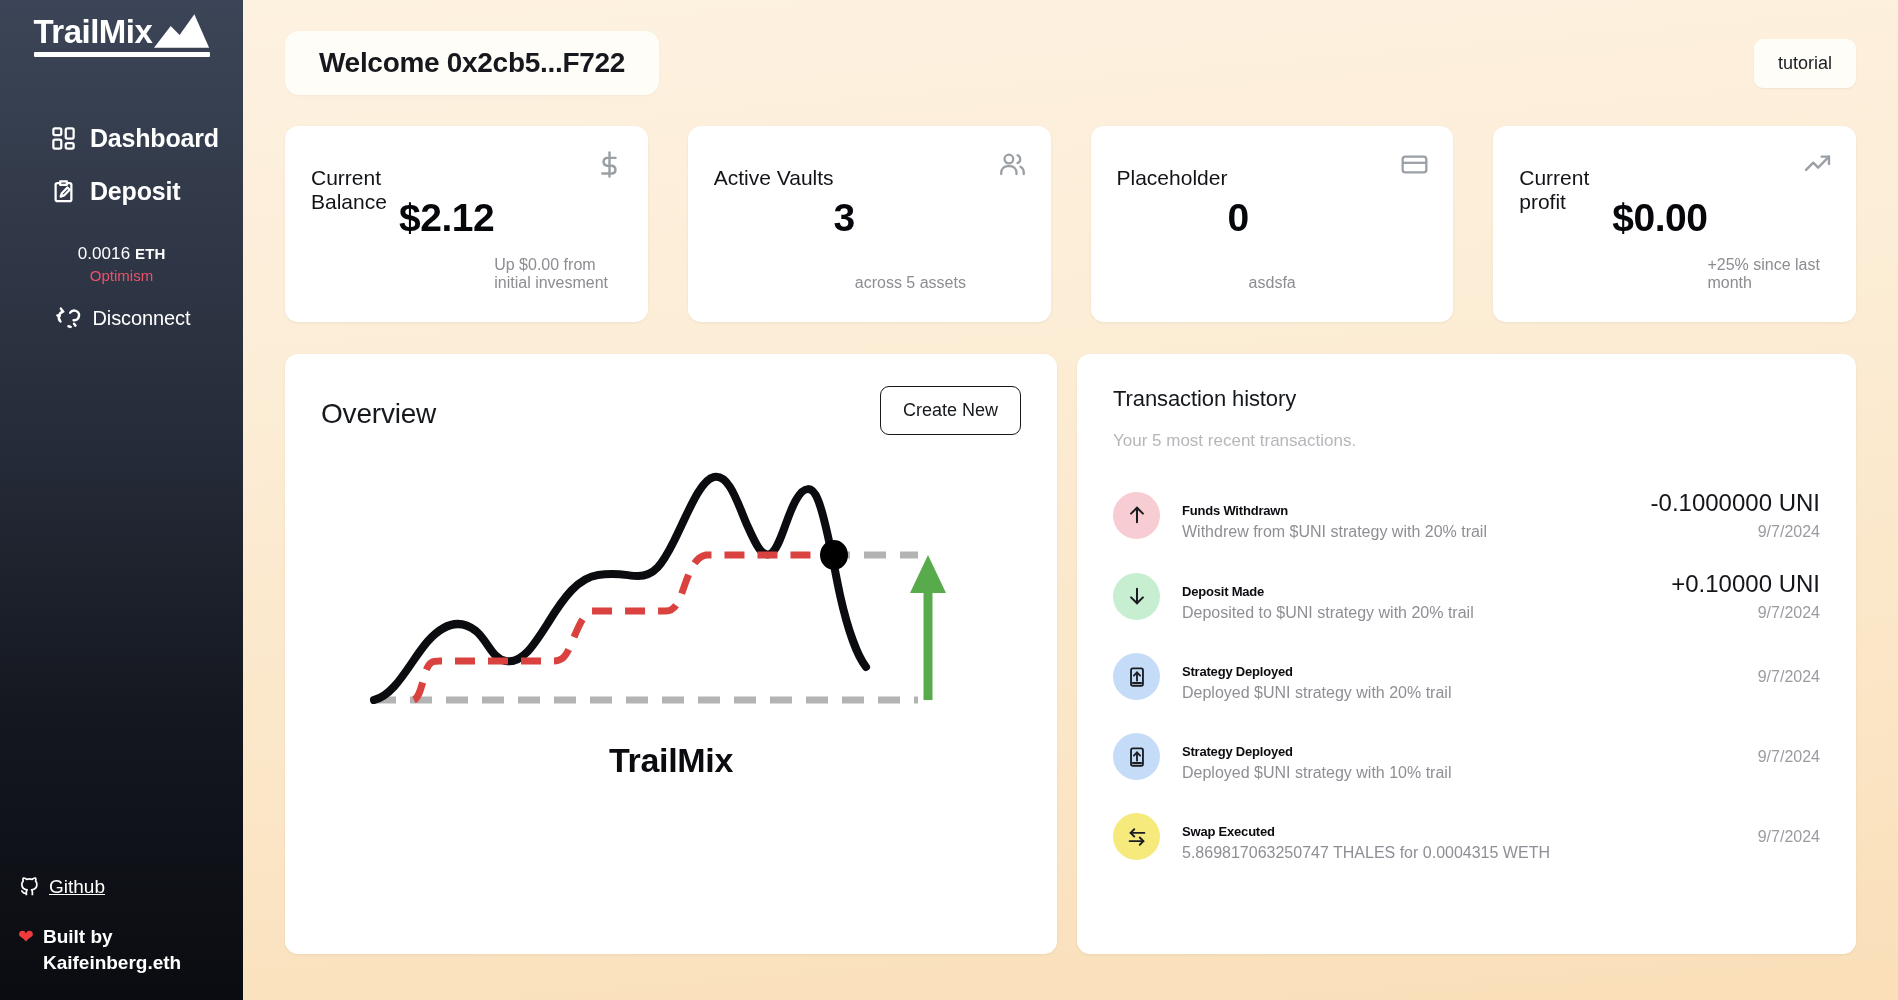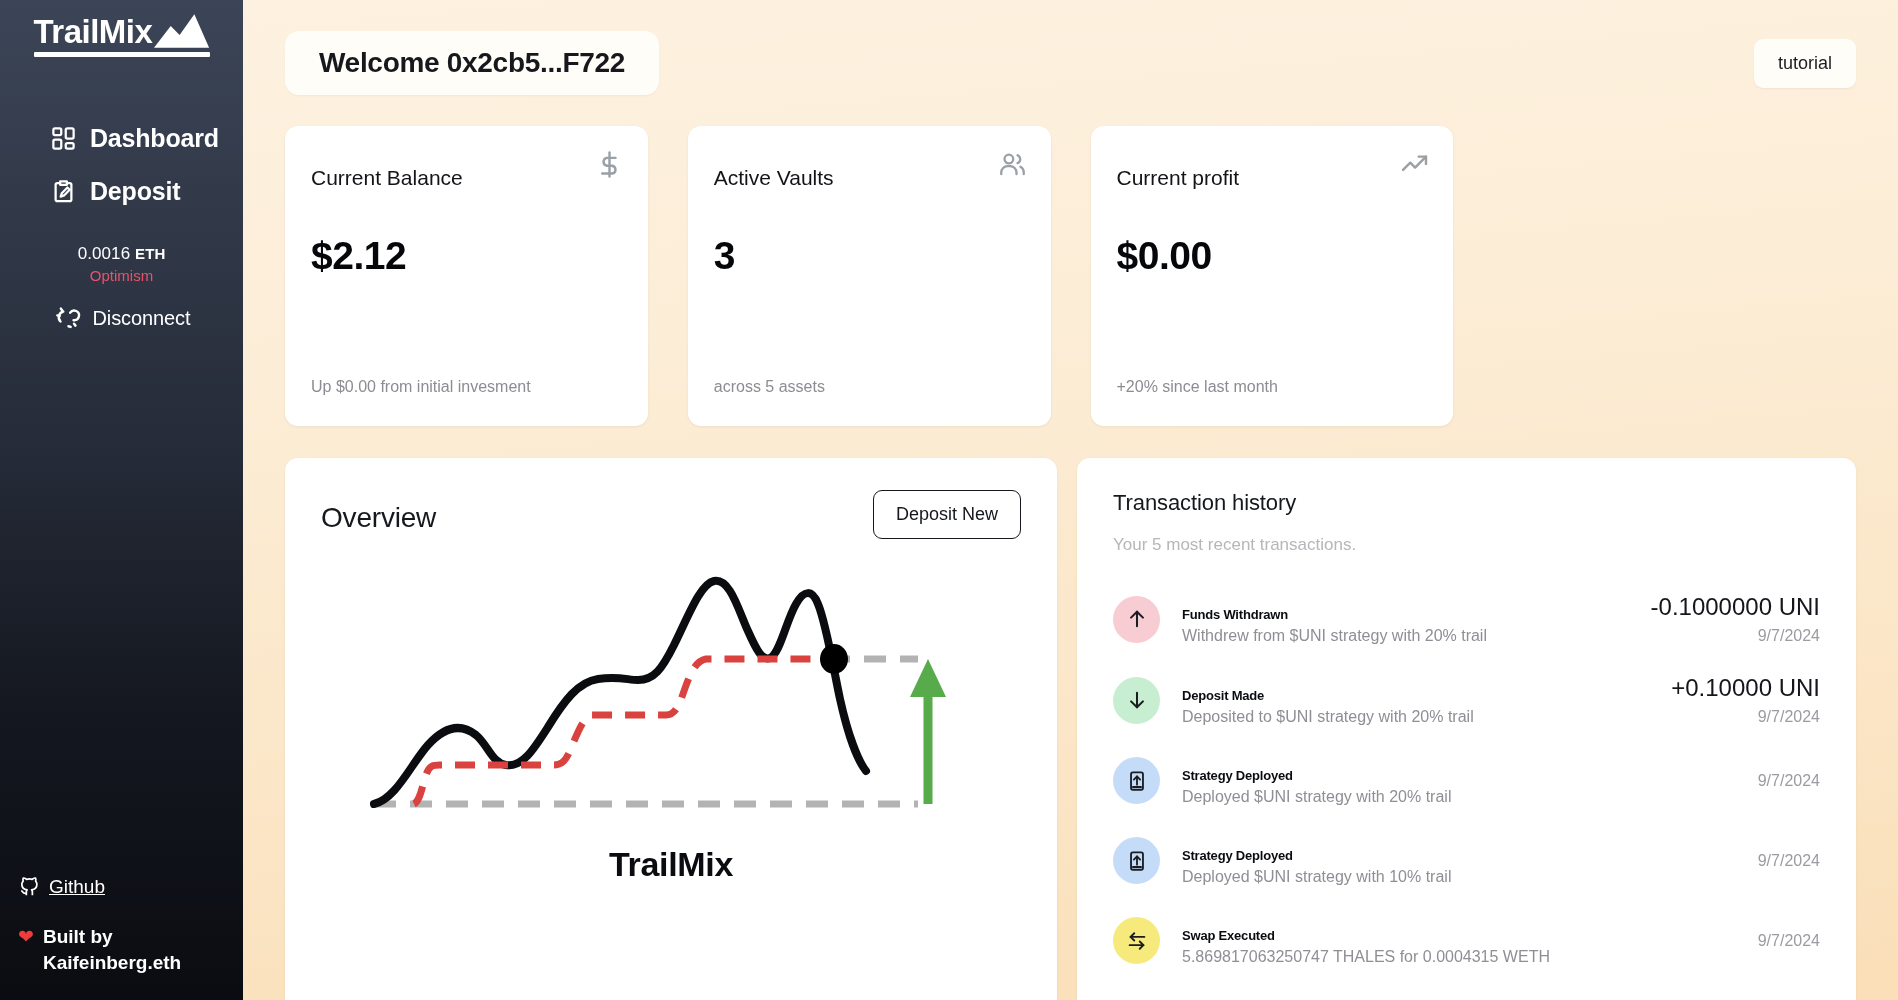--- a/index.html
+++ b/index.html
@@ -72,23 +72,23 @@
     background:#fffdf8; border:none; border-radius:9px;
     padding:14px 24px; font-size:18px; color:#1b1d22; cursor:pointer;
     font-family:"Liberation Sans", sans-serif;
     box-shadow:0 1px 2px rgba(0,0,0,.05);
   }
 
   
   .stats { display:grid; grid-template-columns:repeat(4,1fr); gap:40px; margin-top:31px; }
   .stat-card {
     background:#fff; border-radius:13px; padding:26px 26px 30px 26px;
-    height:300px; position:relative;
+    height:196px; position:relative;
     box-shadow:0 1px 3px rgba(0,0,0,.06);
-    display:flex; flex-direction:column;
+    display:flex; 
   }
   .stat-title { font-size:21px; color:#121418; margin-top:14px; }
   .stat-value { font-size:39px; font-weight:bold; color:#05070b; margin-top:44px; letter-spacing:-0.5px; }
   .stat-sub { font-size:16px; color:#8c8c92; margin-top:auto; }
   .stat-icon { position:absolute; top:24px; right:24px; width:29px; height:29px; color:#9aa0a6; }
 
   
   .lower { display:flex; gap:20px; margin-top:32px; }
   .overview-card {
     background:#fff; border-radius:13px;
@@ -227,38 +227,47 @@
         <circle cx="9" cy="7.5" r="3.6"></circle>
         <path d="M2.7 20v-1.4A5.2 5.2 0 0 1 7.9 13.4h2.2a5.2 5.2 0 0 1 5.2 5.2V20"></path>
         <path d="M16.2 4.3a3.6 3.6 0 0 1 0 6.6"></path>
         <path d="M18.6 13.9a5.2 5.2 0 0 1 2.7 4.6V20"></path>
       </svg>
       <div class="stat-title">Active Vaults</div>
       <div class="stat-value">3</div>
       <div class="stat-sub">across 5 assets</div>
     </div>
 
+    <div class="stat-card">
+      <svg class="stat-icon" viewBox="0 0 24 24" fill="none" stroke="currentColor" stroke-width="1.9">
+        <rect x="2.2" y="5.5" width="19.6" height="13" rx="2.2"></rect>
+        <line x1="2.2" y1="10.6" x2="21.8" y2="10.6"></line>
+      </svg>
+      <div class="stat-title">Placeholder</div>
+      <div class="stat-value">0</div>
+      <div class="stat-sub">asdsfa</div>
+    </div>
 
     <div class="stat-card">
       <svg class="stat-icon" viewBox="0 0 24 24" fill="none" stroke="currentColor" stroke-width="2" stroke-linecap="round" stroke-linejoin="round">
         <polyline points="2.5,16.5 8.5,10.5 12.5,14.5 21.5,5.5"></polyline>
         <polyline points="15.5,5.5 21.5,5.5 21.5,11.5"></polyline>
       </svg>
       <div class="stat-title">Current profit</div>
       <div class="stat-value">$0.00</div>
-      <div class="stat-sub">+20% since last month</div>
+      <div class="stat-sub">+25% since last month</div>
     </div>
   </section>
 
   <section class="lower">
 
     <div class="overview-card">
       <div class="overview-head">
         <div class="overview-title">Overview</div>
-        <button class="create-btn">Deposit New</button>
+        <button class="create-btn">Create New</button>
       </div>
 
       <div class="chart-illus">
         <svg width="610" height="290" viewBox="0 0 610 290" fill="none">
 
           <line x1="8" y1="255" x2="552" y2="255" stroke="#b3b3b3" stroke-width="7" stroke-dasharray="22 14" stroke-linecap="butt"></line>
 
           <line x1="462" y1="110" x2="552" y2="110" stroke="#b3b3b3" stroke-width="7" stroke-dasharray="22 14" stroke-linecap="butt"></line>
 
           <path d="M8 255 C 30 250, 45 215, 62 196 C 80 176, 96 175, 110 186

